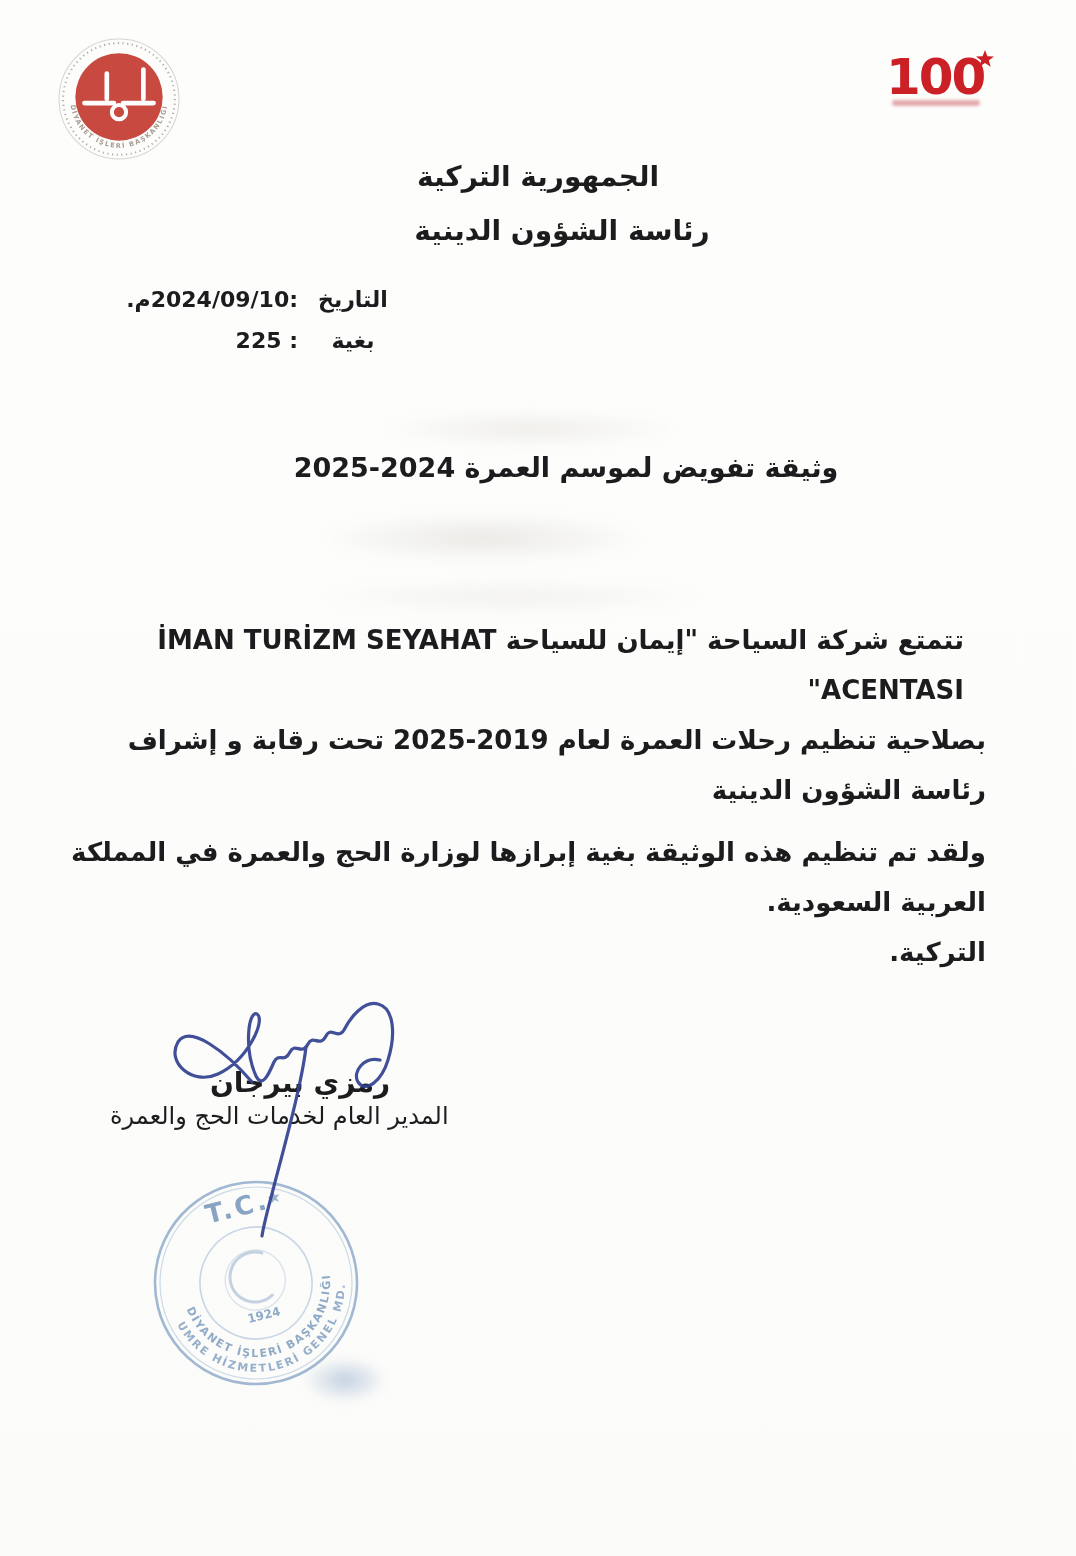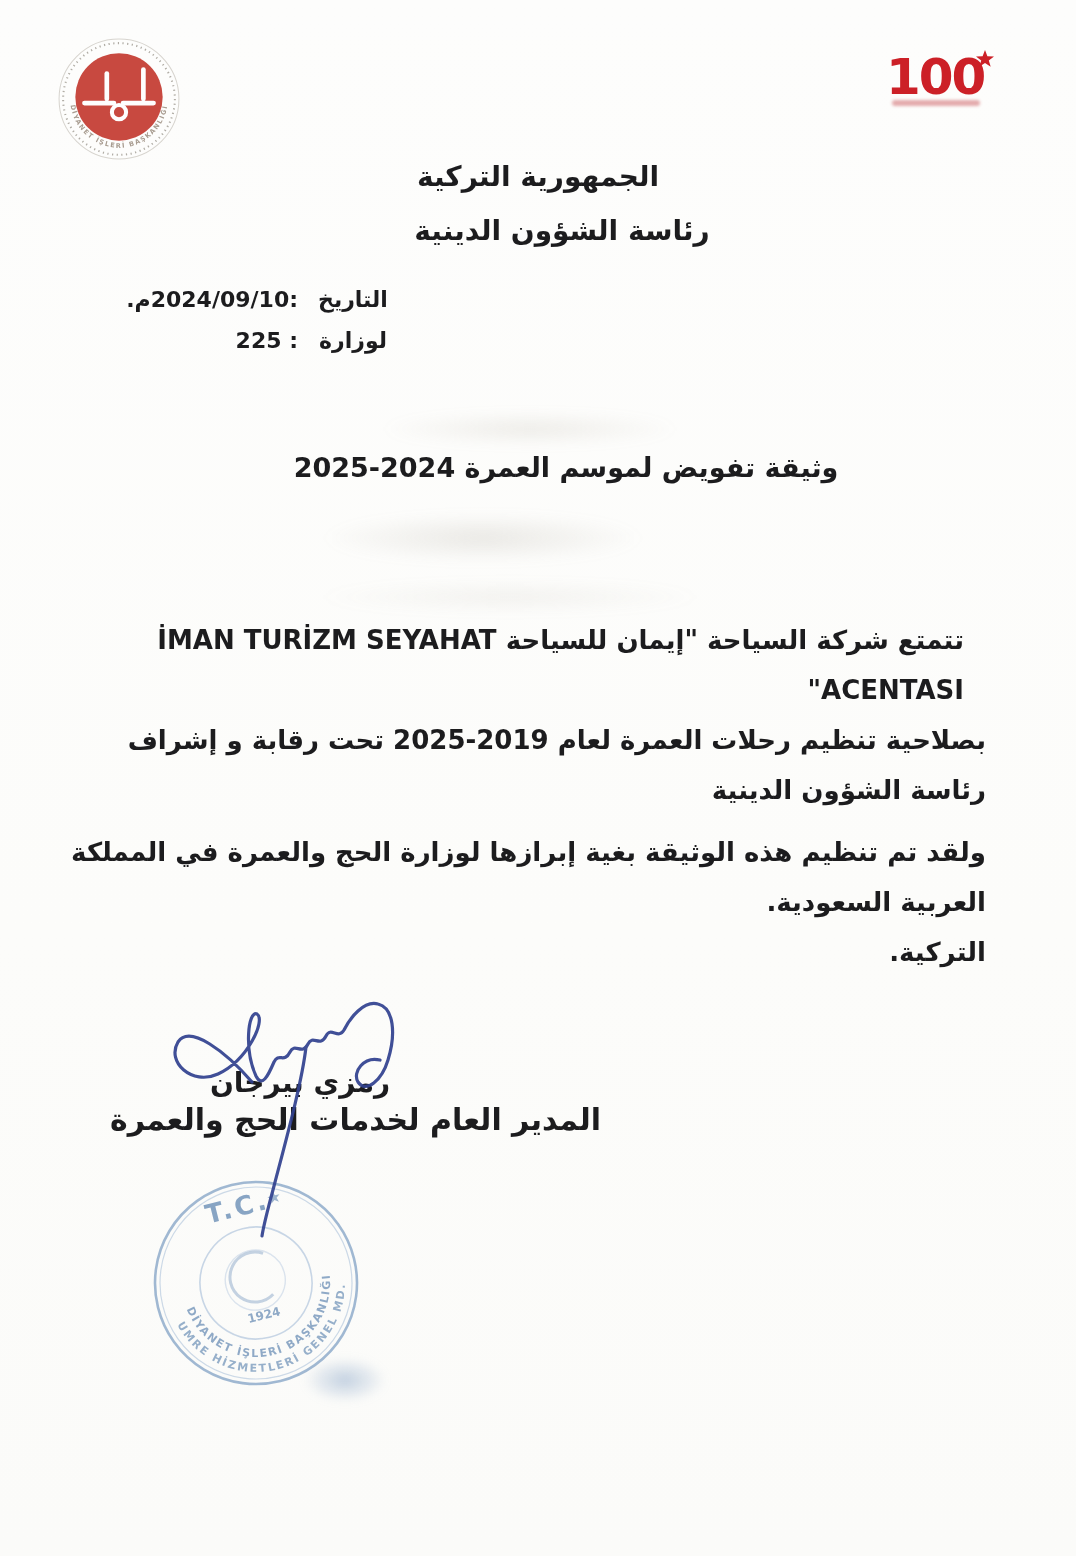--- a/index.html
+++ b/index.html
@@ -39,21 +39,21 @@
             background:radial-gradient(closest-side, rgba(140,132,118,.09), rgba(140,132,118,0) 75%); }
   
   .body-text { position:absolute; top:615px; right:90px; left:60px; direction:rtl;
                font-weight:bold; font-size:26px; }
   .body-line { text-align:right; line-height:50px; min-height:50px; }
   .indent { padding-right:22px; }
   .p2 { margin-top:12px; }
   
   .sig-name  { position:absolute; top:1066px; left:175px; width:250px; text-align:center;
                font-size:28px; font-weight:bold; direction:rtl; z-index:1; }
-  .sig-title { position:absolute; top:1102px; left:110px; font-size:30px; font-weight:bold;
+  .sig-title { position:absolute; top:1102px; left:110px; font-size:24px; font-weight:normal;
                direction:rtl; z-index:1; }
   .signature-svg { position:absolute; left:156px; top:990px; width:320px; height:260px; z-index:3;
                    pointer-events:none; }
   
   .stamp { position:absolute; left:136px; top:1158px; width:240px; height:250px;
            filter:blur(.5px); opacity:.88; z-index:2; }
   .stamp-smudge { position:absolute; left:290px; top:1350px; width:110px; height:60px;
            background:radial-gradient(closest-side, rgba(125,156,194,.45), rgba(125,156,194,0) 75%);
            filter:blur(4px); z-index:1; }
 </style>
@@ -95,21 +95,21 @@
     <div class="header-l1">الجمهورية التركية</div>
     <div class="header-l2">رئاسة الشؤون الدينية</div>
   </div>
 
   <div class="meta">
     <div class="meta-row">
       <span class="meta-label">التاريخ</span>
       <span>:2024/09/10م.</span>
     </div>
     <div class="meta-row">
-      <span class="meta-label">لوزارة</span>
+      <span class="meta-label">بغية</span>
       <span>: 225</span>
     </div>
   </div>
 
   <div class="ghost ghost1"></div>
   <div class="ghost ghost2"></div>
   <div class="ghost ghost3"></div>
 
   <div class="doc-title">وثيقة تفويض لموسم العمرة 2024-2025</div>
 

